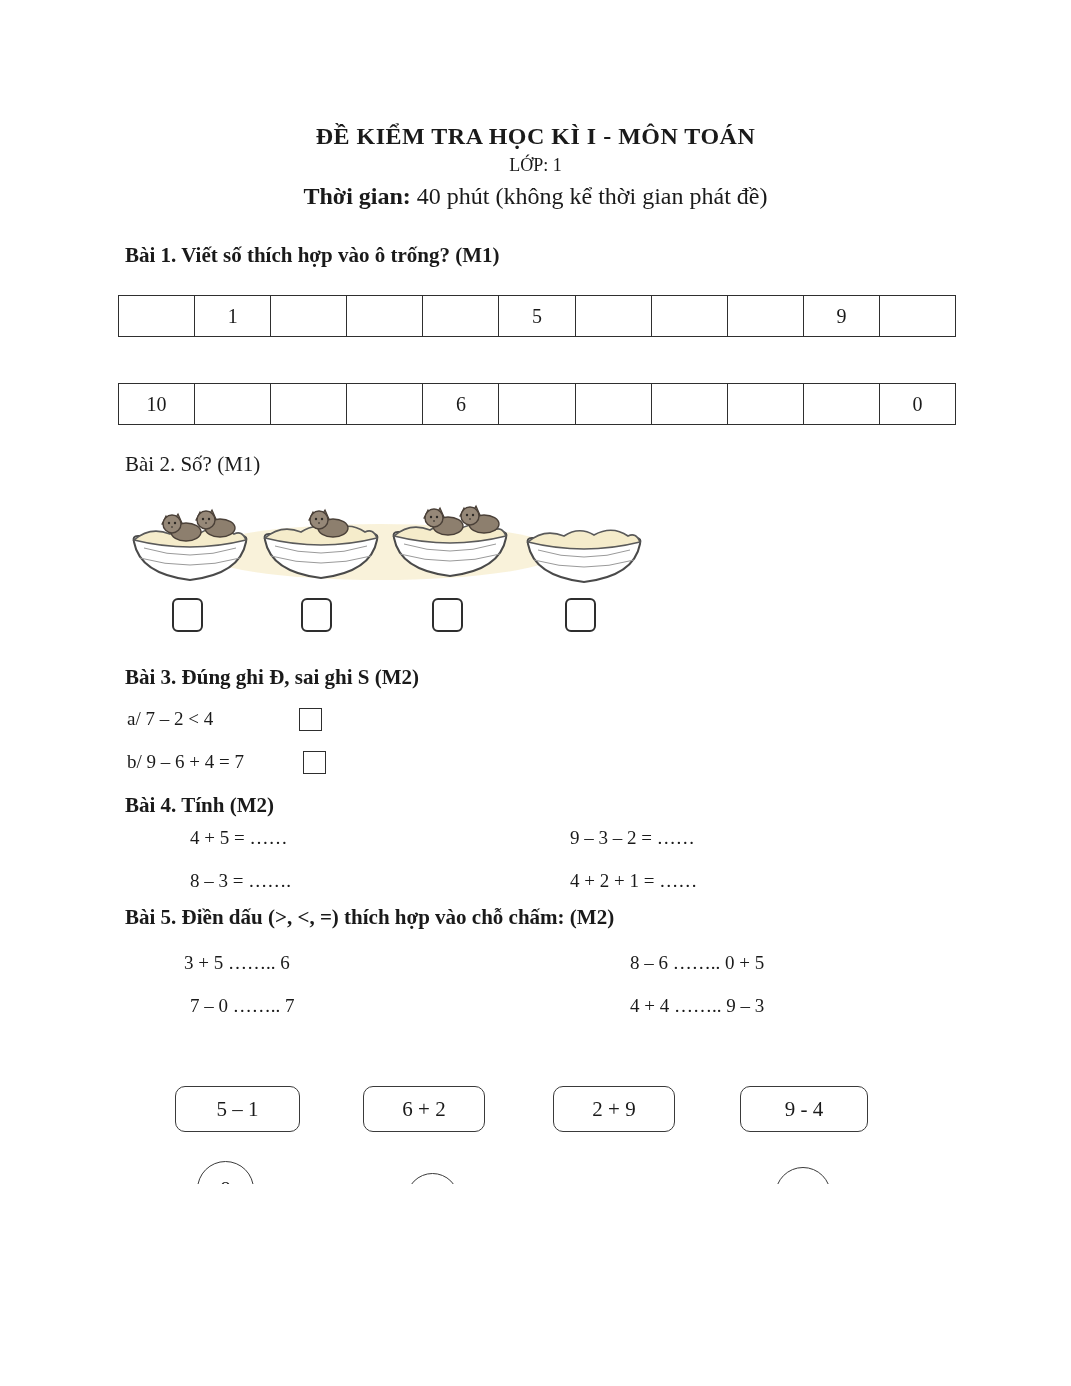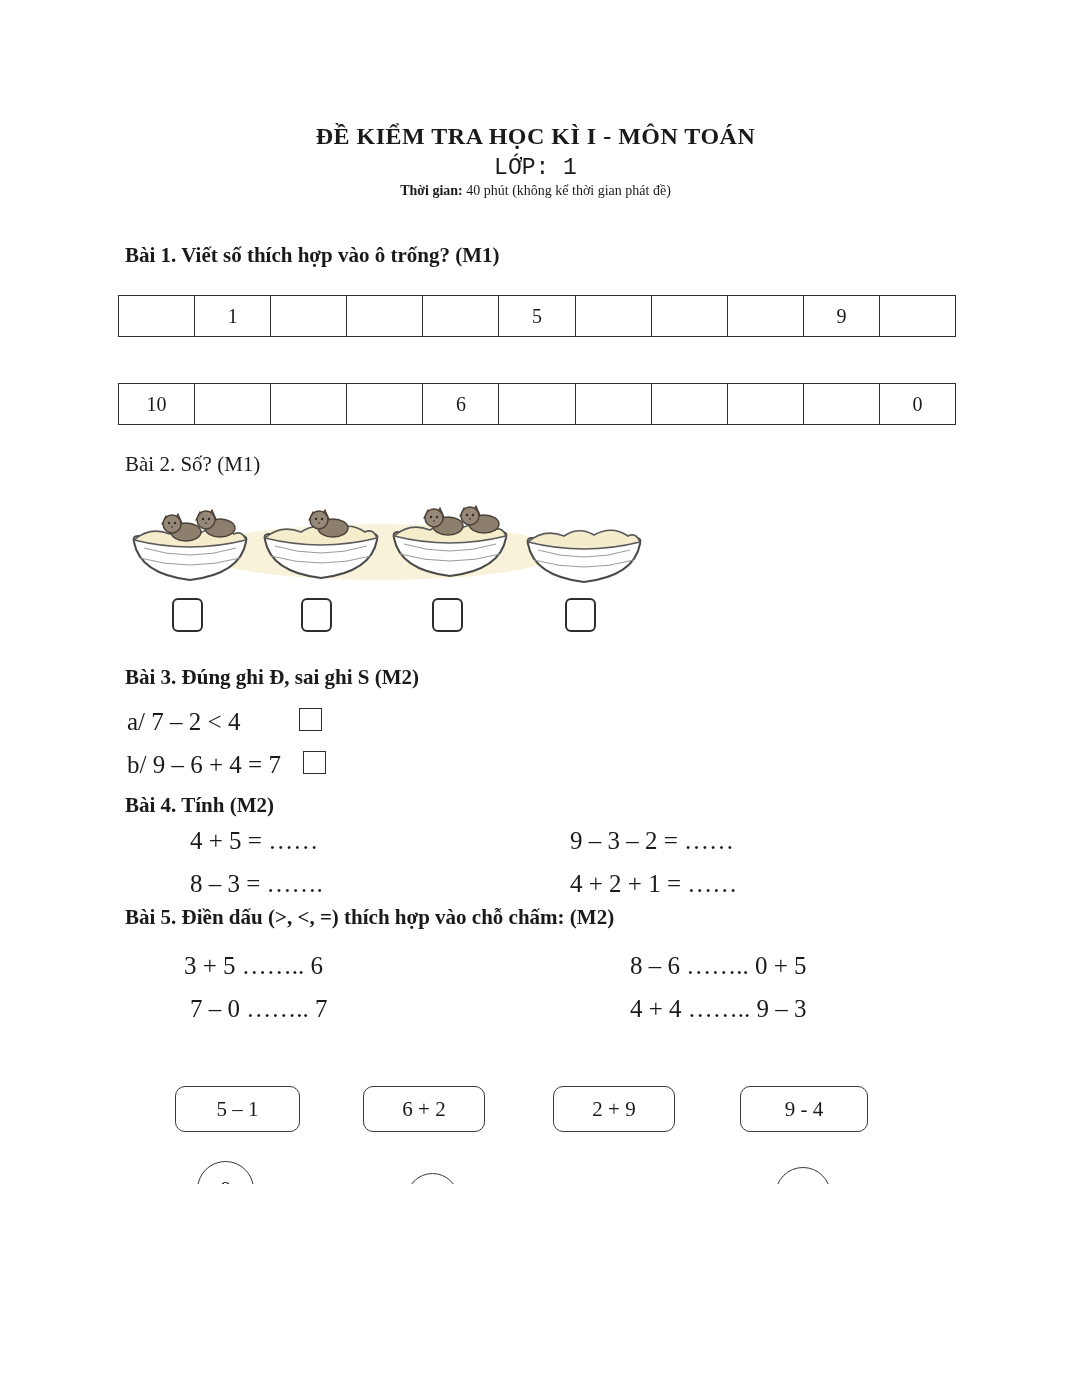--- a/index.html
+++ b/index.html
@@ -1,38 +1,38 @@
 <!DOCTYPE html>
 <html><head>
 <meta charset="utf-8">
 <style>
   * { box-sizing: border-box; }
   body { margin: 0; background: #ffffff; font-family: "Liberation Serif", serif; color: #1a1a1a; }
   .page { position: relative; width: 1071px; height: 1184px; background: #fff; overflow: hidden; margin: 0 auto; }
 
   .center-line { position: absolute; left: 0; width: 100%; text-align: center; }
   .doc-title { top: 123px; font-size: 24px; font-weight: bold; letter-spacing: .5px; }
-  .doc-subtitle { top: 155px; font-size: 23px; font-family: Liberation Mono, monospace; }
-  .doc-time { top: 183px; font-size: 14px; }
+  .doc-subtitle { top: 155px; font-size: 18px; }
+  .doc-time { top: 183px; font-size: 24px; }
   .doc-time b { font-weight: bold; }
 
   .heading { position: absolute; left: 125px; font-size: 21px; font-weight: bold; }
   .heading.normal { font-weight: normal; }
 
   .num-table { position: absolute; left: 118px; width: 838px; height: 42px; display: flex; border: 1.6px solid #2f2f2f; background: #fff; }
   .num-table .cell { flex: 1; border-right: 1.6px solid #2f2f2f; display: flex; align-items: center; justify-content: center; font-size: 20px; }
   .num-table .cell:last-child { border-right: none; }
 
   .baskets { position: absolute; left: 130px; top: 492px; }
 
   .ans-box { position: absolute; width: 31px; height: 34px; border: 2.2px solid #2e2e2e; border-radius: 6px; background: #fff; }
 
   .check-box { position: absolute; width: 23px; height: 23px; border: 1.8px solid #2e2e2e; background: #fff; }
 
-  .line-text { position: absolute; font-size: 25px; }
+  .line-text { position: absolute; font-size: 19px; }
 
   .expr-box { position: absolute; height: 46px; border: 1.7px solid #3a3a3a; border-radius: 10px; display: flex; align-items: center; justify-content: center; font-size: 21px; background: #fff; }
   .res-circle { position: absolute; border: 1.7px solid #3a3a3a; border-radius: 50%; display: flex; align-items: center; justify-content: center; font-size: 21px; background: #fff; }
 </style>
 </head>
 <body>
 
 <div class="page">
 
   <div class="center-line doc-title">ĐỀ KIỂM TRA HỌC KÌ I - MÔN TOÁN</div>

